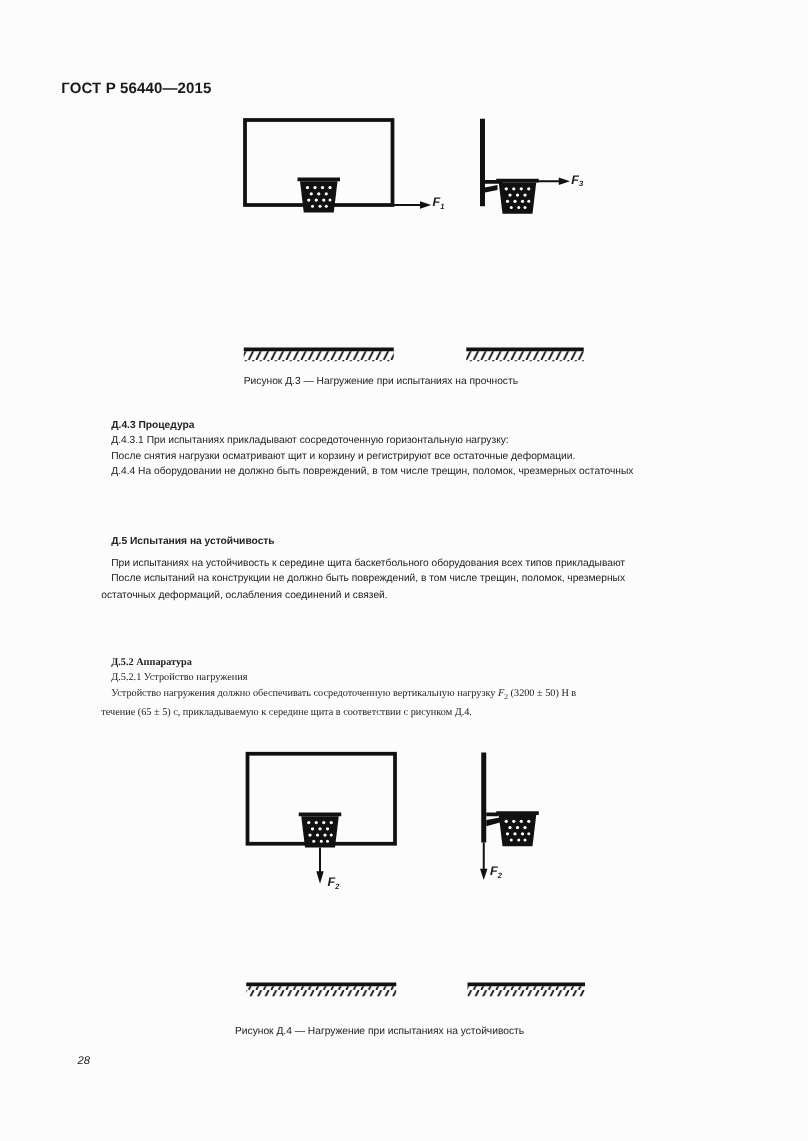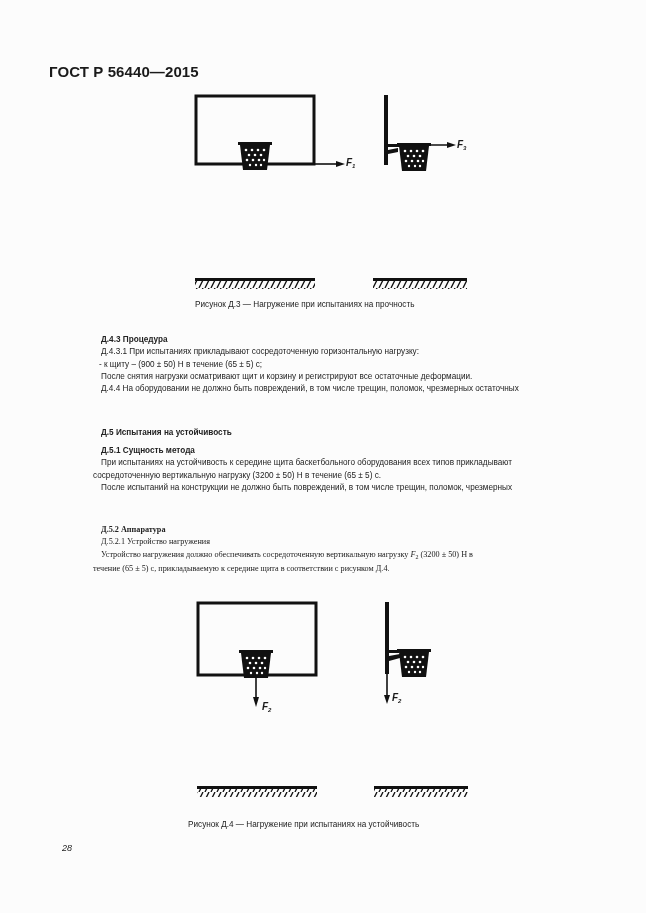--- a/index.html
+++ b/index.html
@@ -1,23 +1,23 @@
 <!DOCTYPE html>
 <html><head>
 <meta charset="utf-8">
 <style>
   html, body { margin: 0; padding: 0; }
   body {
     width: 646px; height: 913px; background: #fcfcfc; position: relative;
     font-family: "Liberation Sans", sans-serif; color: #1a1a1a; overflow: hidden;
   }
   .abs { position: absolute; }
-  .header { left: 49px; top: 63px; font-size: 15px; font-weight: bold; letter-spacing: 0.1px; }
+  .header { left: 49px; top: 63px; font-size: 12px; font-weight: bold; letter-spacing: 0.1px; }
   .caption { font-size: 8.2px; color: #222; white-space: nowrap; }
-  .txt { left: 89px; width: 509px; font-size: 8.2px; line-height: 12.3px; color: #222; margin-left: 12px; }
+  .txt { left: 89px; width: 509px; font-size: 8.2px; line-height: 12.3px; color: #222; }
   .txt p { margin: 0; }
   .h { font-weight: bold; }
   .just { text-align: justify; text-align-last: left; }
   .pagenum { left: 62px; top: 843px; font-size: 9px; color: #222; font-style: italic; }
   sub { font-size: 6px; vertical-align: -2px; }
   i { font-style: italic; }
   svg { position: absolute; left: 0; top: 0; }
 </style>
 </head>
 <body>
@@ -101,34 +101,32 @@
 <div class="abs" style="left:346px;top:157px;font-size:10px;font-weight:bold;font-style:italic;"><span>F</span><sub>1</sub></div>
 <div class="abs" style="left:457px;top:139px;font-size:10px;font-weight:bold;font-style:italic;"><span>F</span><sub>3</sub></div>
 <div class="abs" style="left:262px;top:701px;font-size:10px;font-weight:bold;font-style:italic;"><span>F</span><sub>2</sub></div>
 <div class="abs" style="left:392px;top:692px;font-size:10px;font-weight:bold;font-style:italic;"><span>F</span><sub>2</sub></div>
 
 <div class="abs caption" style="left:195px;top:300px;">Рисунок Д.3 — Нагружение при испытаниях на прочность</div>
 
 <div class="abs txt" style="top:334px;">
   <p class="h">Д.4.3 Процедура</p>
   <p>Д.4.3.1 При испытаниях прикладывают сосредоточенную горизонтальную нагрузку:</p>
-  <p style="margin-left:-2px">-  к щиту – (900 ± 50) Н в течение (65 ± 5) с;</p>
   <p>После снятия нагрузки осматривают щит и корзину и регистрируют все остаточные деформации.</p>
   <p class="just" style="width:509px">Д.4.4 На оборудовании не должно быть повреждений, в том числе трещин, поломок, чрезмерных остаточных</p>
 </div>
 
 <div class="abs txt" style="top:427px;">
   <p class="h">Д.5 Испытания на устойчивость</p>
 </div>
 
 <div class="abs txt" style="top:445px;">
-  <p class="h">Д.5.1 Сущность метода</p>
   <p class="just">При испытаниях на устойчивость к середине щита баскетбольного оборудования всех типов прикладывают</p>
-  <p style="margin-left:-8px">сосредоточенную вертикальную нагрузку (3200 ± 50) Н в течение (65 ± 5) с.</p>
   <p class="just">После испытаний на конструкции не должно быть повреждений, в том числе трещин, поломок, чрезмерных</p>
+  <p style="margin-left:-8px">остаточных деформаций, ослабления соединений и связей.</p>
 </div>
 
 <div class="abs txt" style="top:524px;font-family:Liberation Serif, serif;">
   <p class="h">Д.5.2 Аппаратура</p>
   <p>Д.5.2.1 Устройство нагружения</p>
   <p class="just"><span>Устройство нагружения должно обеспечивать сосредоточенную вертикальную нагрузку </span><i>F</i><sub>2</sub><span> (3200 ± 50) Н в</span></p>
   <p style="margin-left:-8px">течение (65 ± 5) с, прикладываемую к середине щита в соответствии с рисунком Д.4.</p>
 </div>
 
 <div class="abs caption" style="left:188px;top:820px;">Рисунок Д.4 — Нагружение при испытаниях на устойчивость</div>

